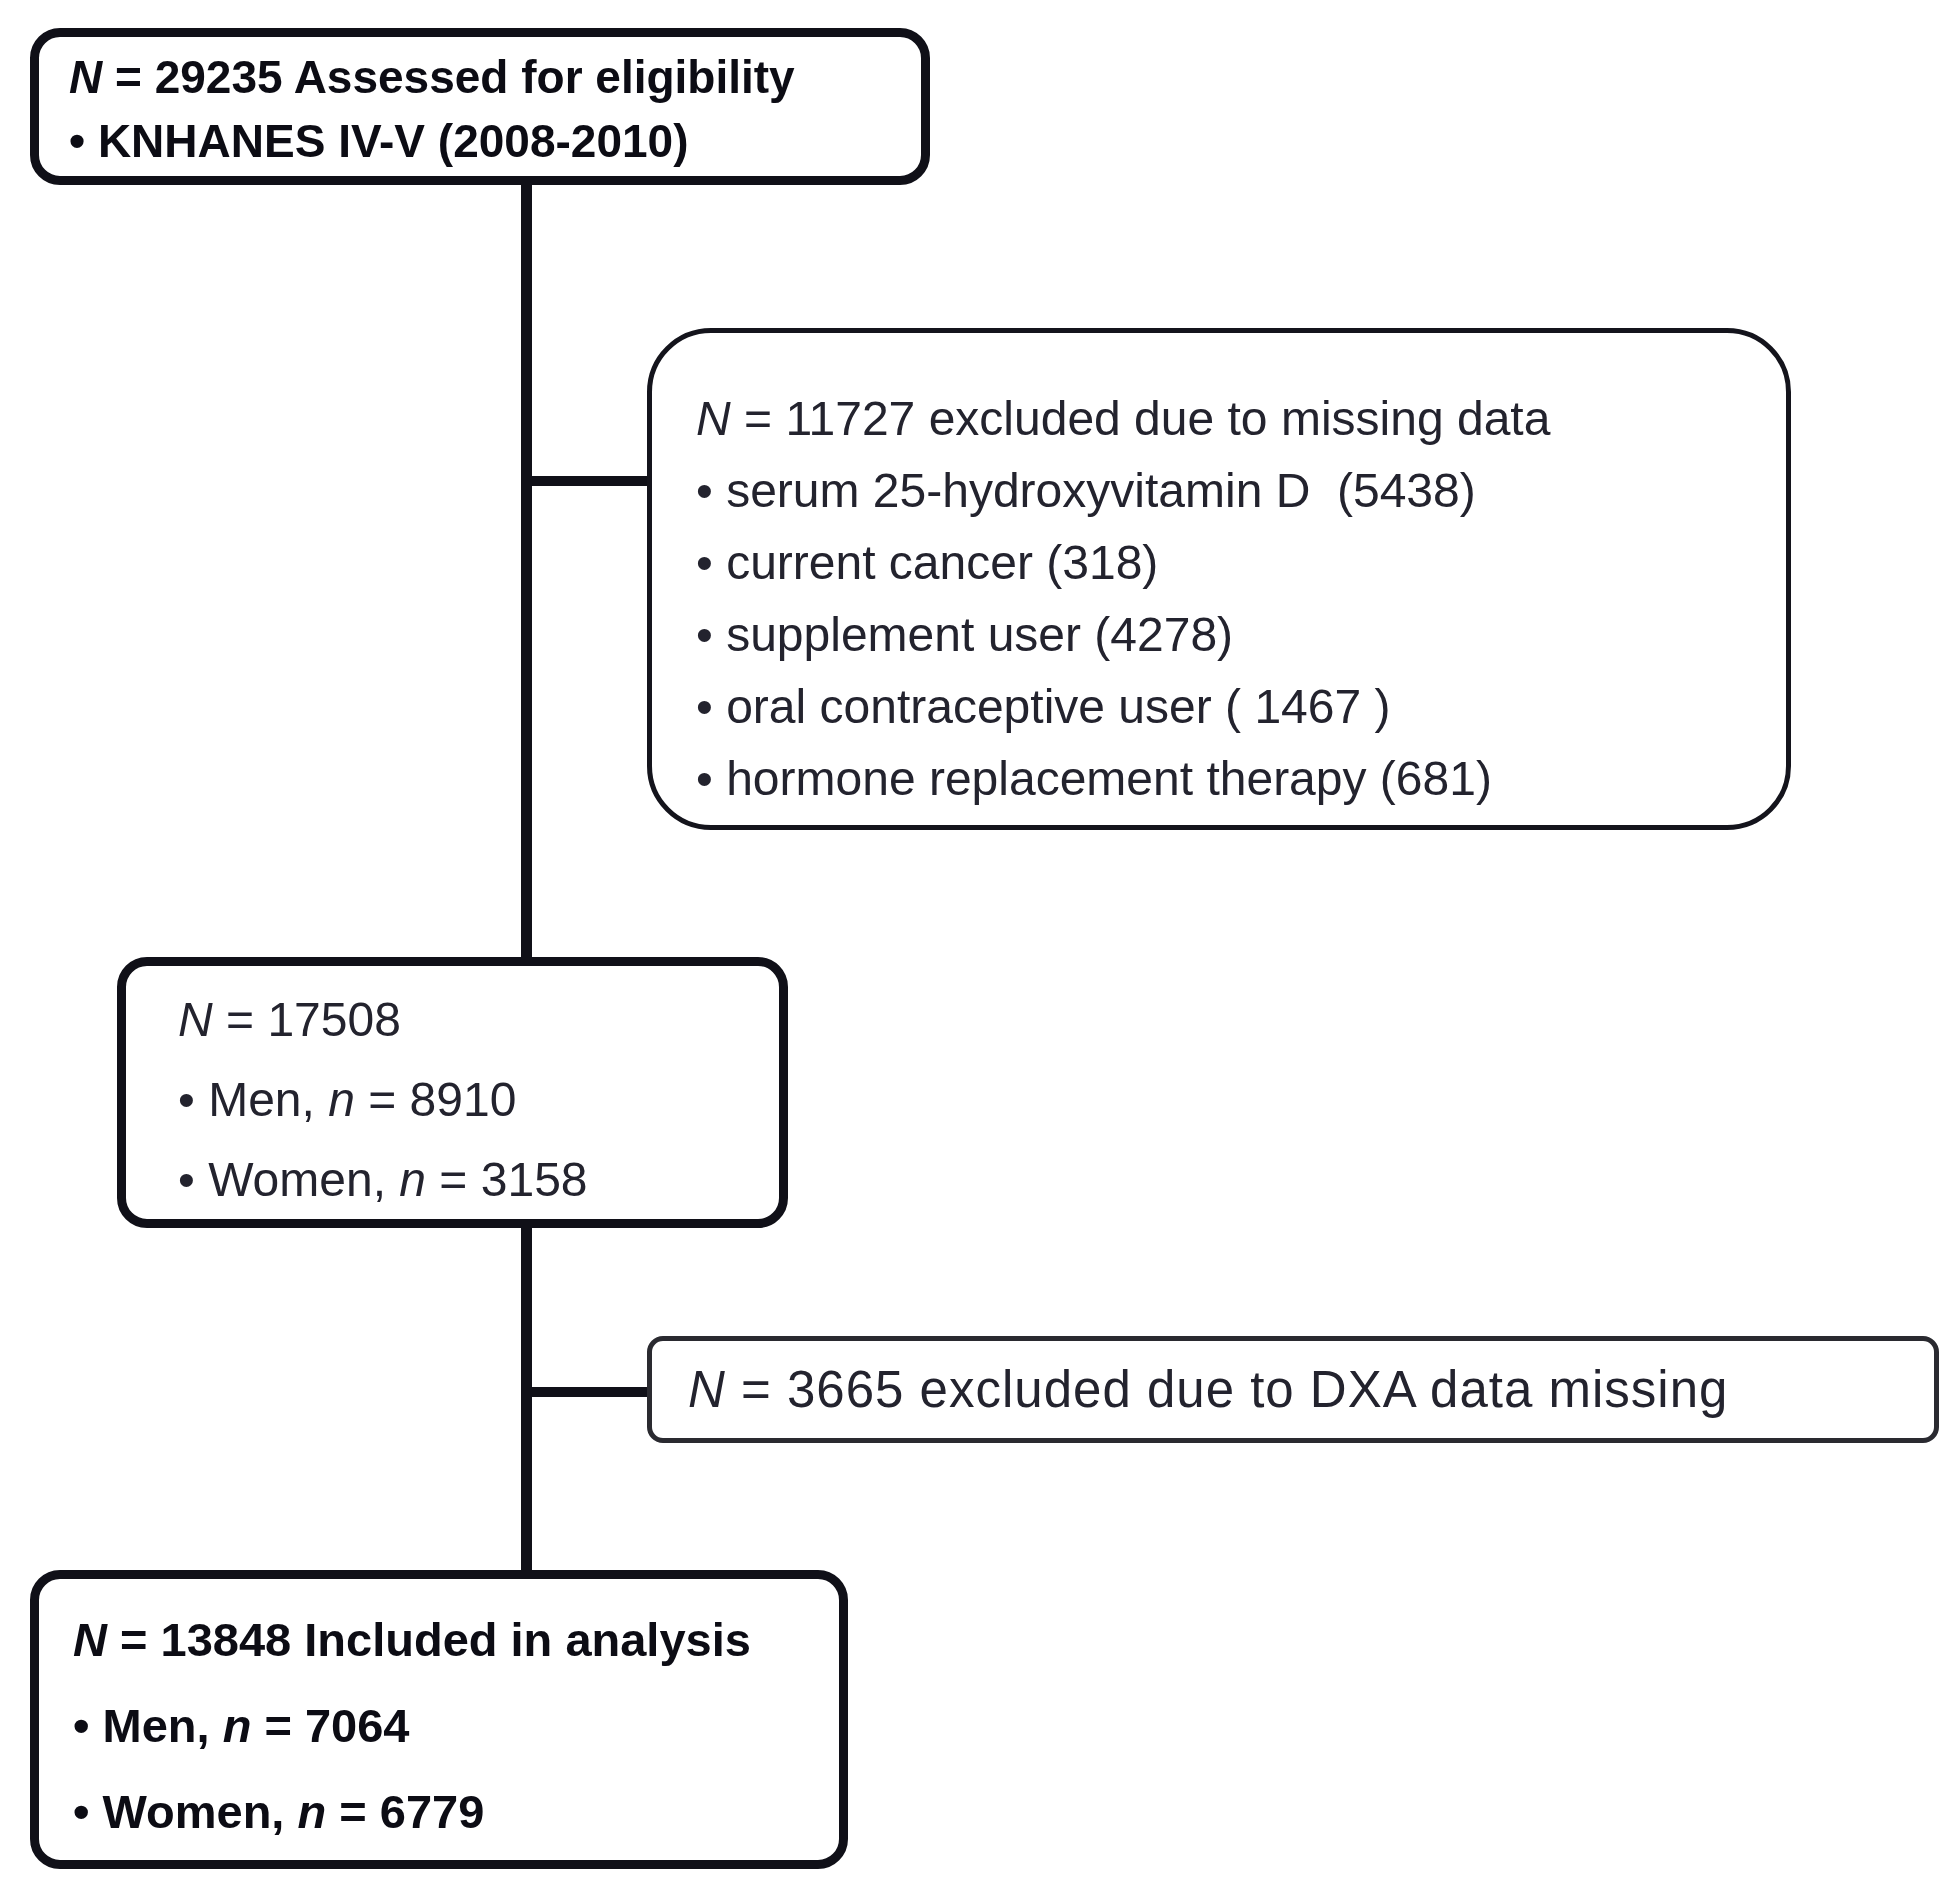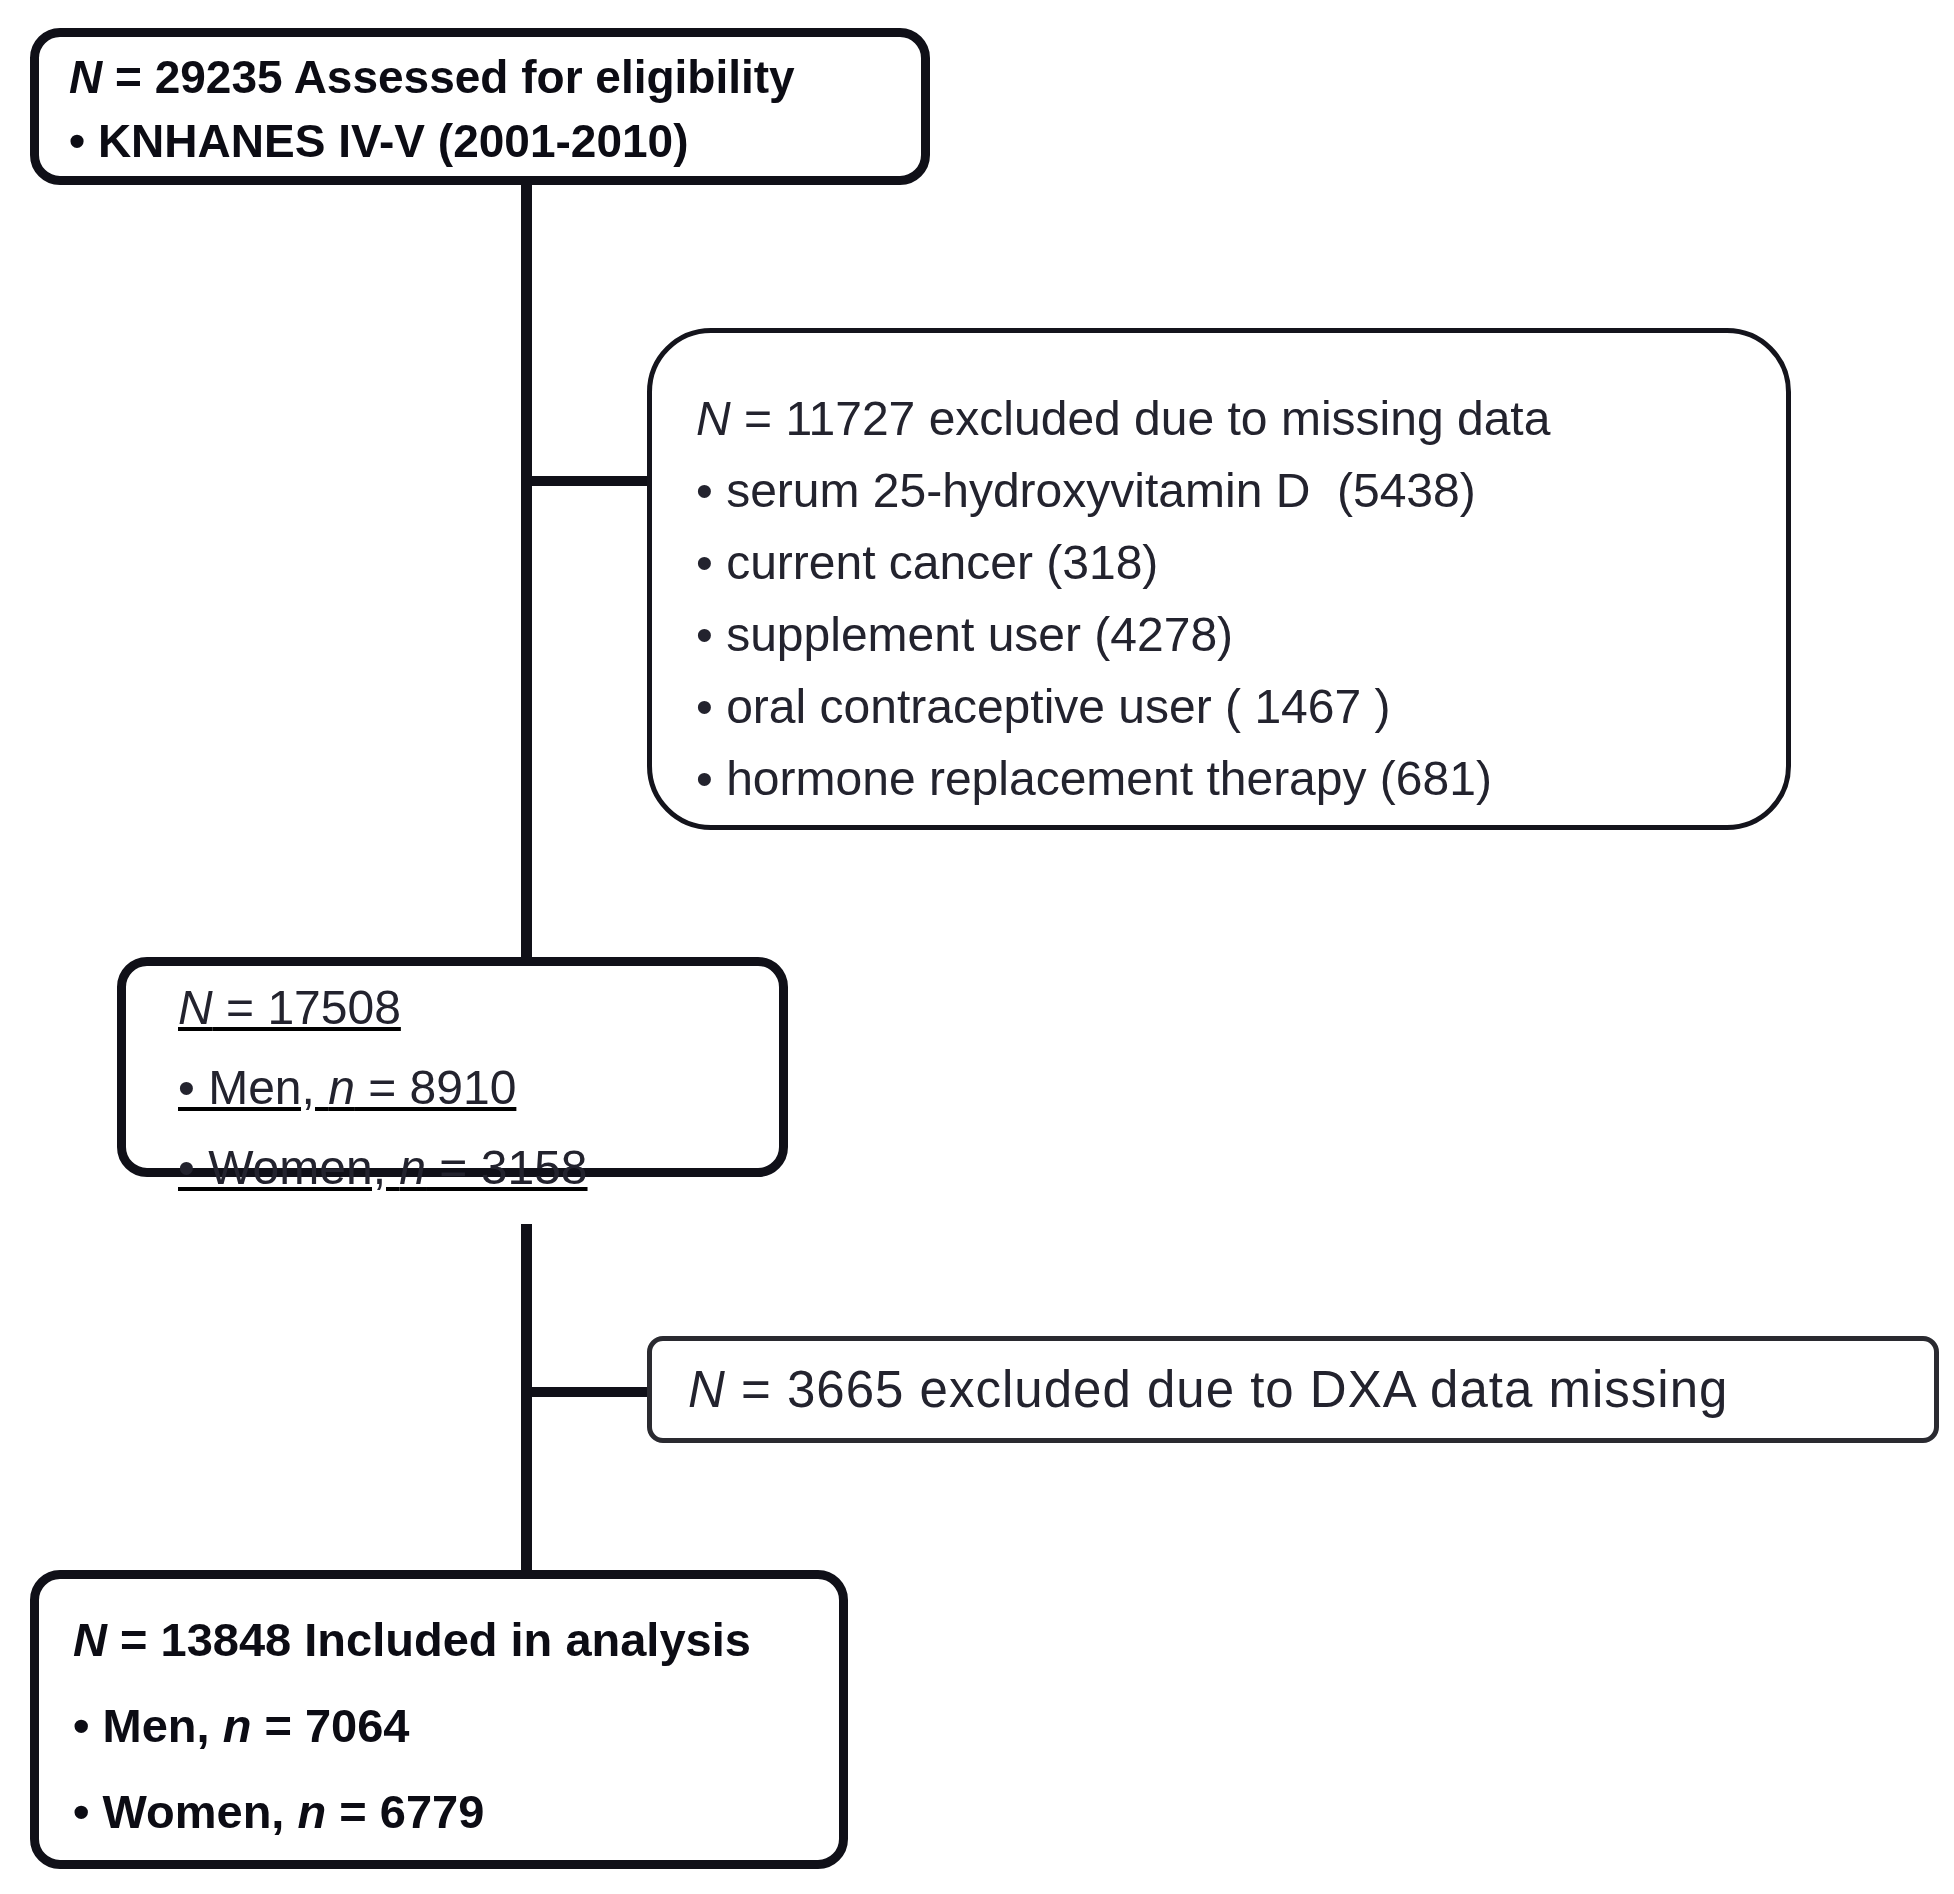--- a/index.html
+++ b/index.html
@@ -50,21 +50,21 @@
     font-weight:bold;
     color:var(--bold-text);
   }
   
   #assessed-box{left:30px;top:28px;width:900px;height:157px;padding:8px 26px 0 30px;}
   #assessed-box .line{font-size:46px;line-height:64px;}
   
   #excluded-missing-box{left:647px;top:328px;width:1144px;height:502px;padding:50px 30px 0 44px;}
   #excluded-missing-box .line{line-height:72px;}
   
-  #cohort-box{left:117px;top:957px;width:671px;height:220px;padding:2px 20px 0 52px;text-decoration:underline;}
+  #cohort-box{left:117px;top:957px;width:671px;height:271px;padding:14px 20px 0 52px;}
   #cohort-box .line{line-height:80px;}
   
   #dxa-excluded-box{left:647px;top:1336px;width:1292px;height:107px;padding:0 20px 0 36px;text-align:center;}
   #dxa-excluded-box .line{font-size:51px;letter-spacing:1px;line-height:100px;}
   
   #included-box{left:30px;top:1570px;width:818px;height:299px;padding:18px 20px 0 34px;}
   #included-box .line{font-size:47px;line-height:86px;}
   
   .vline,.hline{position:absolute;background:var(--ink);}
   #trunk-top{left:521px;top:183px;width:11px;height:776px;}
@@ -77,21 +77,21 @@
 
 <div class="canvas">
 
   <div class="vline" id="trunk-top"></div>
   <div class="hline" id="branch-missing"></div>
   <div class="vline" id="trunk-bottom"></div>
   <div class="hline" id="branch-dxa"></div>
 
   <div class="flowbox box-heavy bold-lines" id="assessed-box">
     <div class="line"><i>N</i> = 29235 Assessed for eligibility</div>
-    <div class="line">• KNHANES IV-V (2001-2010)</div>
+    <div class="line">• KNHANES IV-V (2008-2010)</div>
   </div>
 
   <div class="flowbox box-light" id="excluded-missing-box">
     <div class="line"><i>N</i> = 11727 excluded due to missing data</div>
     <div class="line">• serum 25-hydroxyvitamin D  (5438)</div>
     <div class="line">• current cancer (318)</div>
     <div class="line">• supplement user (4278)</div>
     <div class="line">• oral contraceptive user ( 1467 )</div>
     <div class="line">• hormone replacement therapy (681)</div>
   </div>

